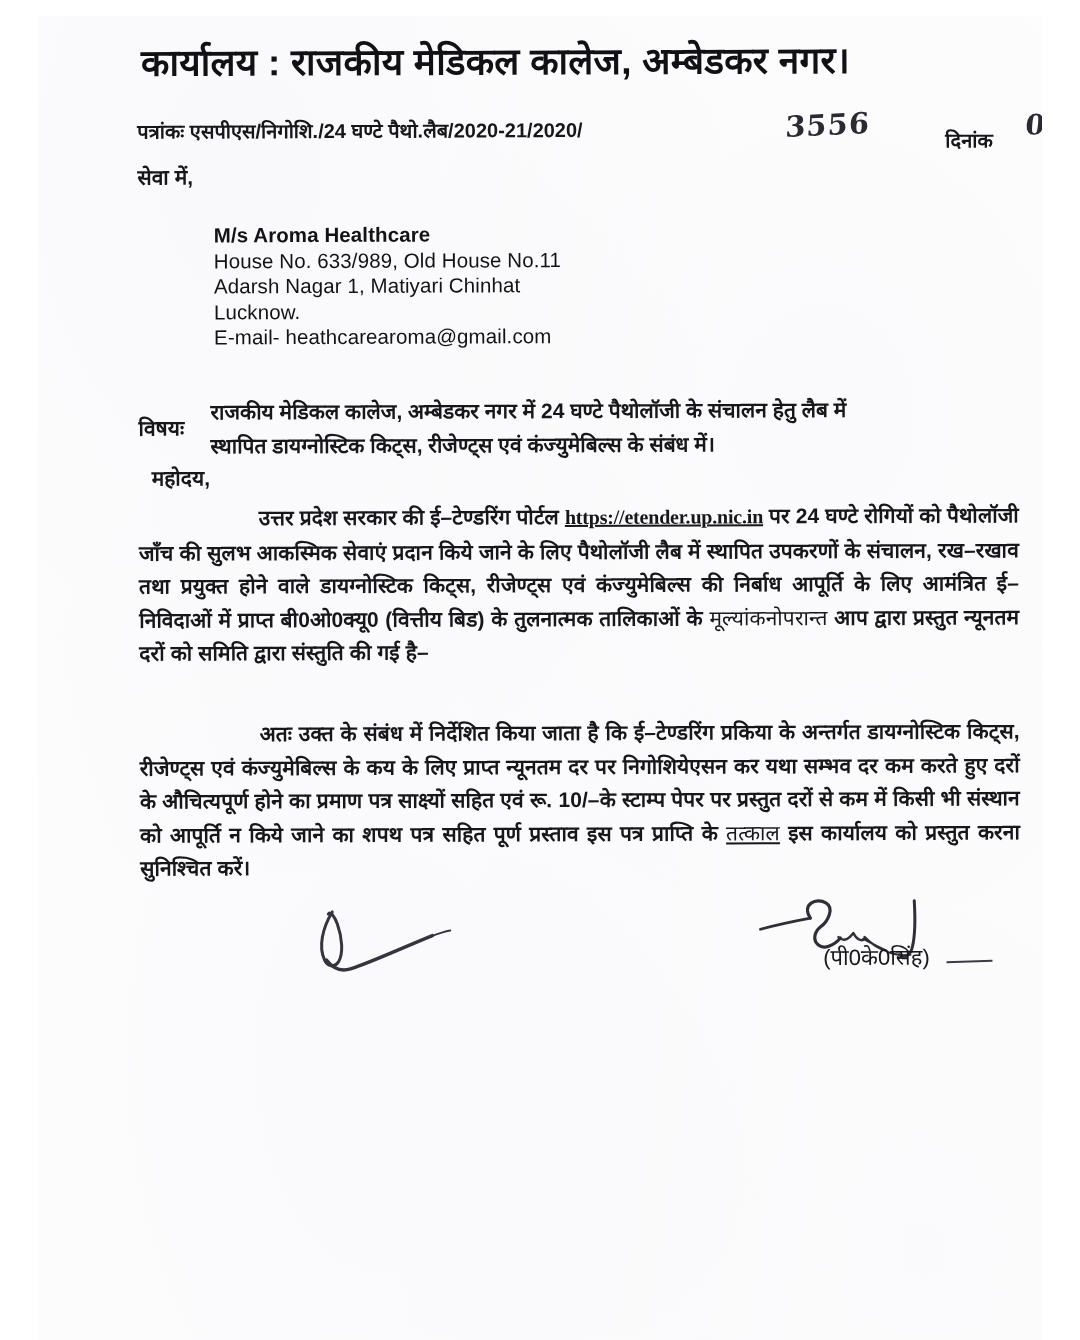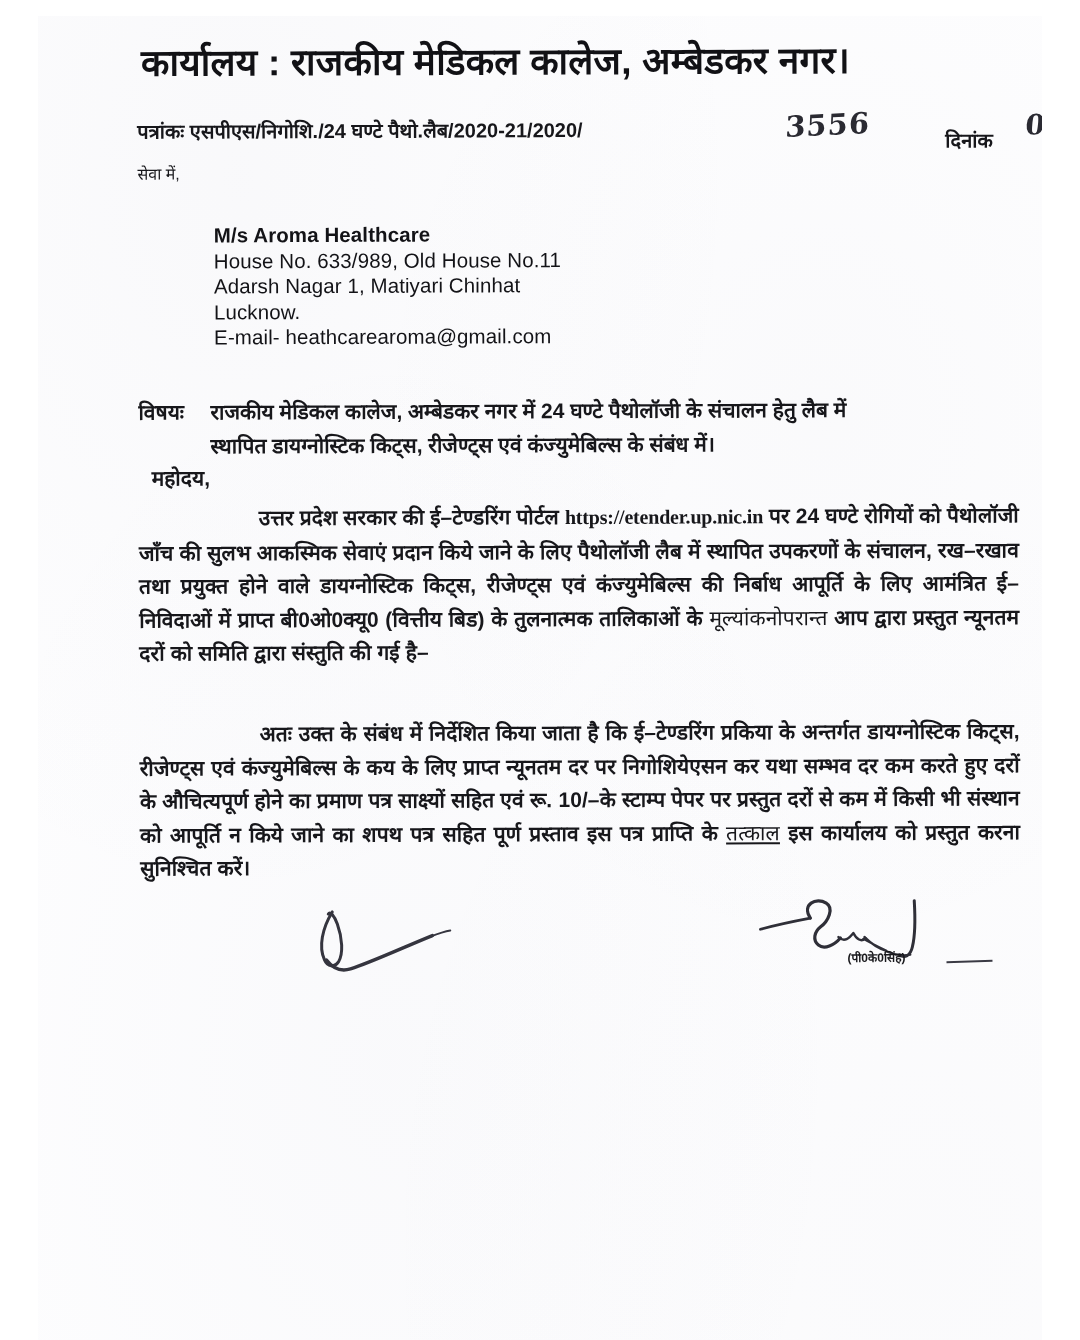--- a/index.html
+++ b/index.html
@@ -87,22 +87,22 @@
     transform: rotate(-1.6deg) skewX(-7deg);
     letter-spacing: 0.5px;
     white-space: nowrap;
   }
 
   
   .seva {
     position: absolute;
     left: 100px;
     top: 145px;
-    font-size: 16px;
-    font-weight: normal;
+    font-size: 21px;
+    font-weight: bold;
     color: #17171b;
   }
 
   
   .addressee {
     position: absolute;
     left: 176px;
     top: 205px;
     width: 520px;
     font-size: 20.5px;
@@ -118,21 +118,21 @@
     left: 100px;
     top: 378px;
     width: 880px;
     font-size: 21px;
     font-weight: bold;
     line-height: 34px;
     color: #17171b;
   }
   .subject .sub-label {
     position: absolute;
-    left: 0; top: 0;
+    left: 0; top: 16px;
   }
   .subject .sub-body {
     display: block;
     margin-left: 72px;
   }
   .subject .sub-line2 { display: block; }
 
   .mahoday {
     position: absolute;
     left: 113px;
@@ -156,33 +156,34 @@
     letter-spacing: 0.1px;
   }
   .para.p1 { top: 484px; }
   .para.p2 { top: 700px; }
   .para .indent { display: inline-block; width: 120px; }
   .para .url {
     font-family: "Liberation Serif", "DejaVu Serif", serif;
     font-weight: bold;
     font-size: 20px;
     letter-spacing: -0.2px;
+    text-decoration: underline;
   }
   .hl { font-weight: normal; }
   .hl-u { font-weight: normal; text-decoration: underline; }
 
   
   .sig-block {
     position: absolute;
     left: 706px;
     top: 928px;
     width: 260px;
     text-align: center;
-    font-size: 12px;
-    font-weight: bold;
+    font-size: 22px;
+    font-weight: normal;
     color: #17171b;
     line-height: 30px;
   }
   .sig-name { display: block; white-space: nowrap; }
   .sig-title { display: block; }
 
   
   .ink {
     position: absolute;
     pointer-events: none;

